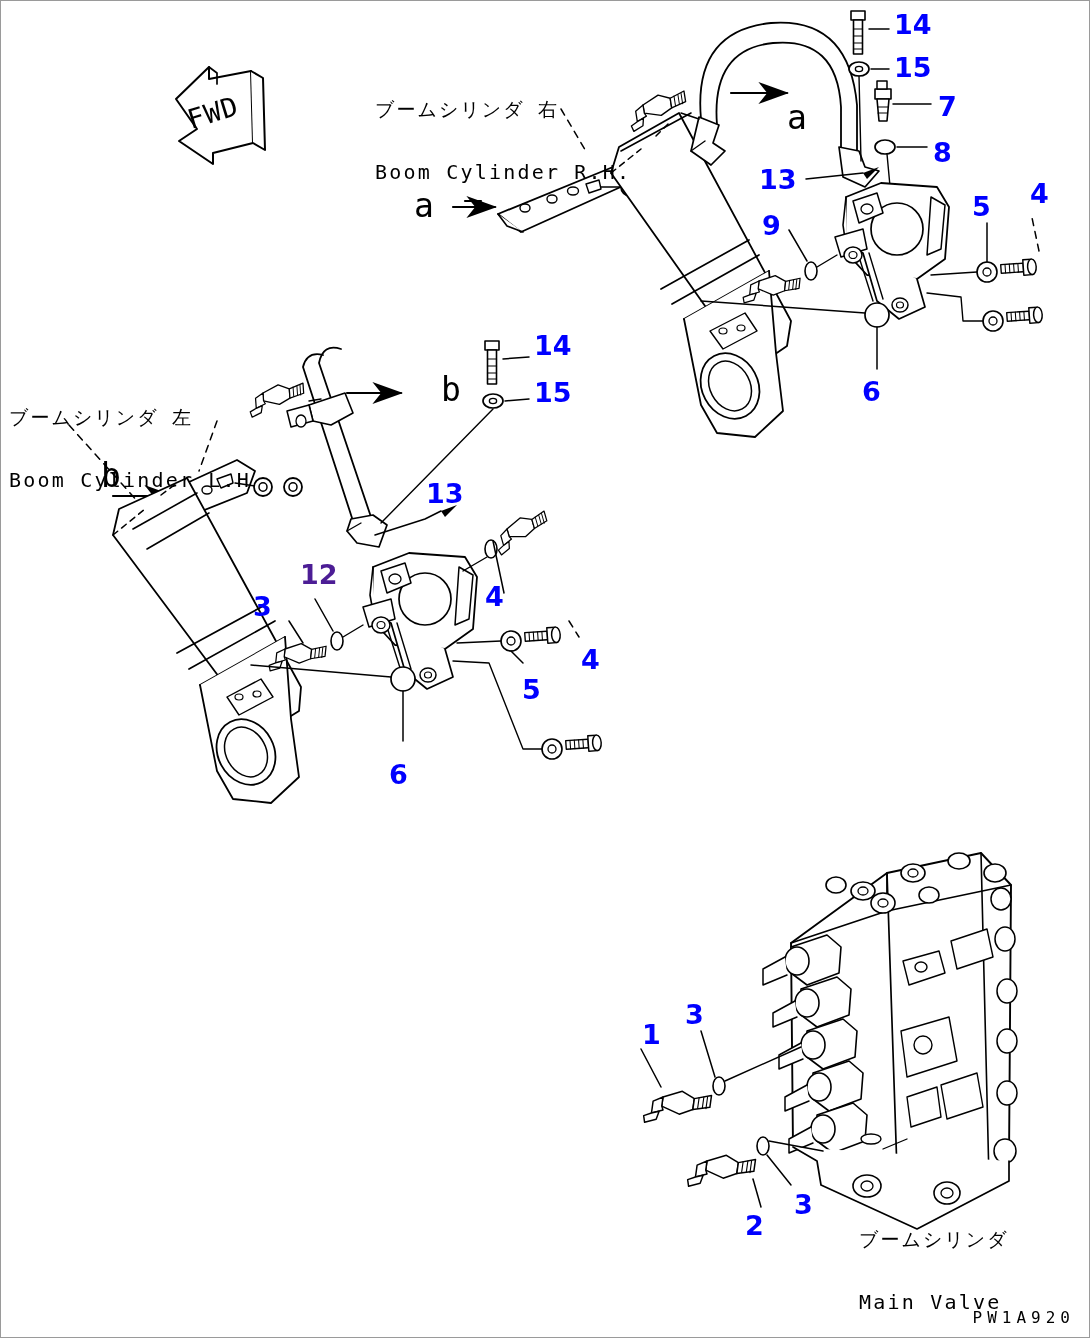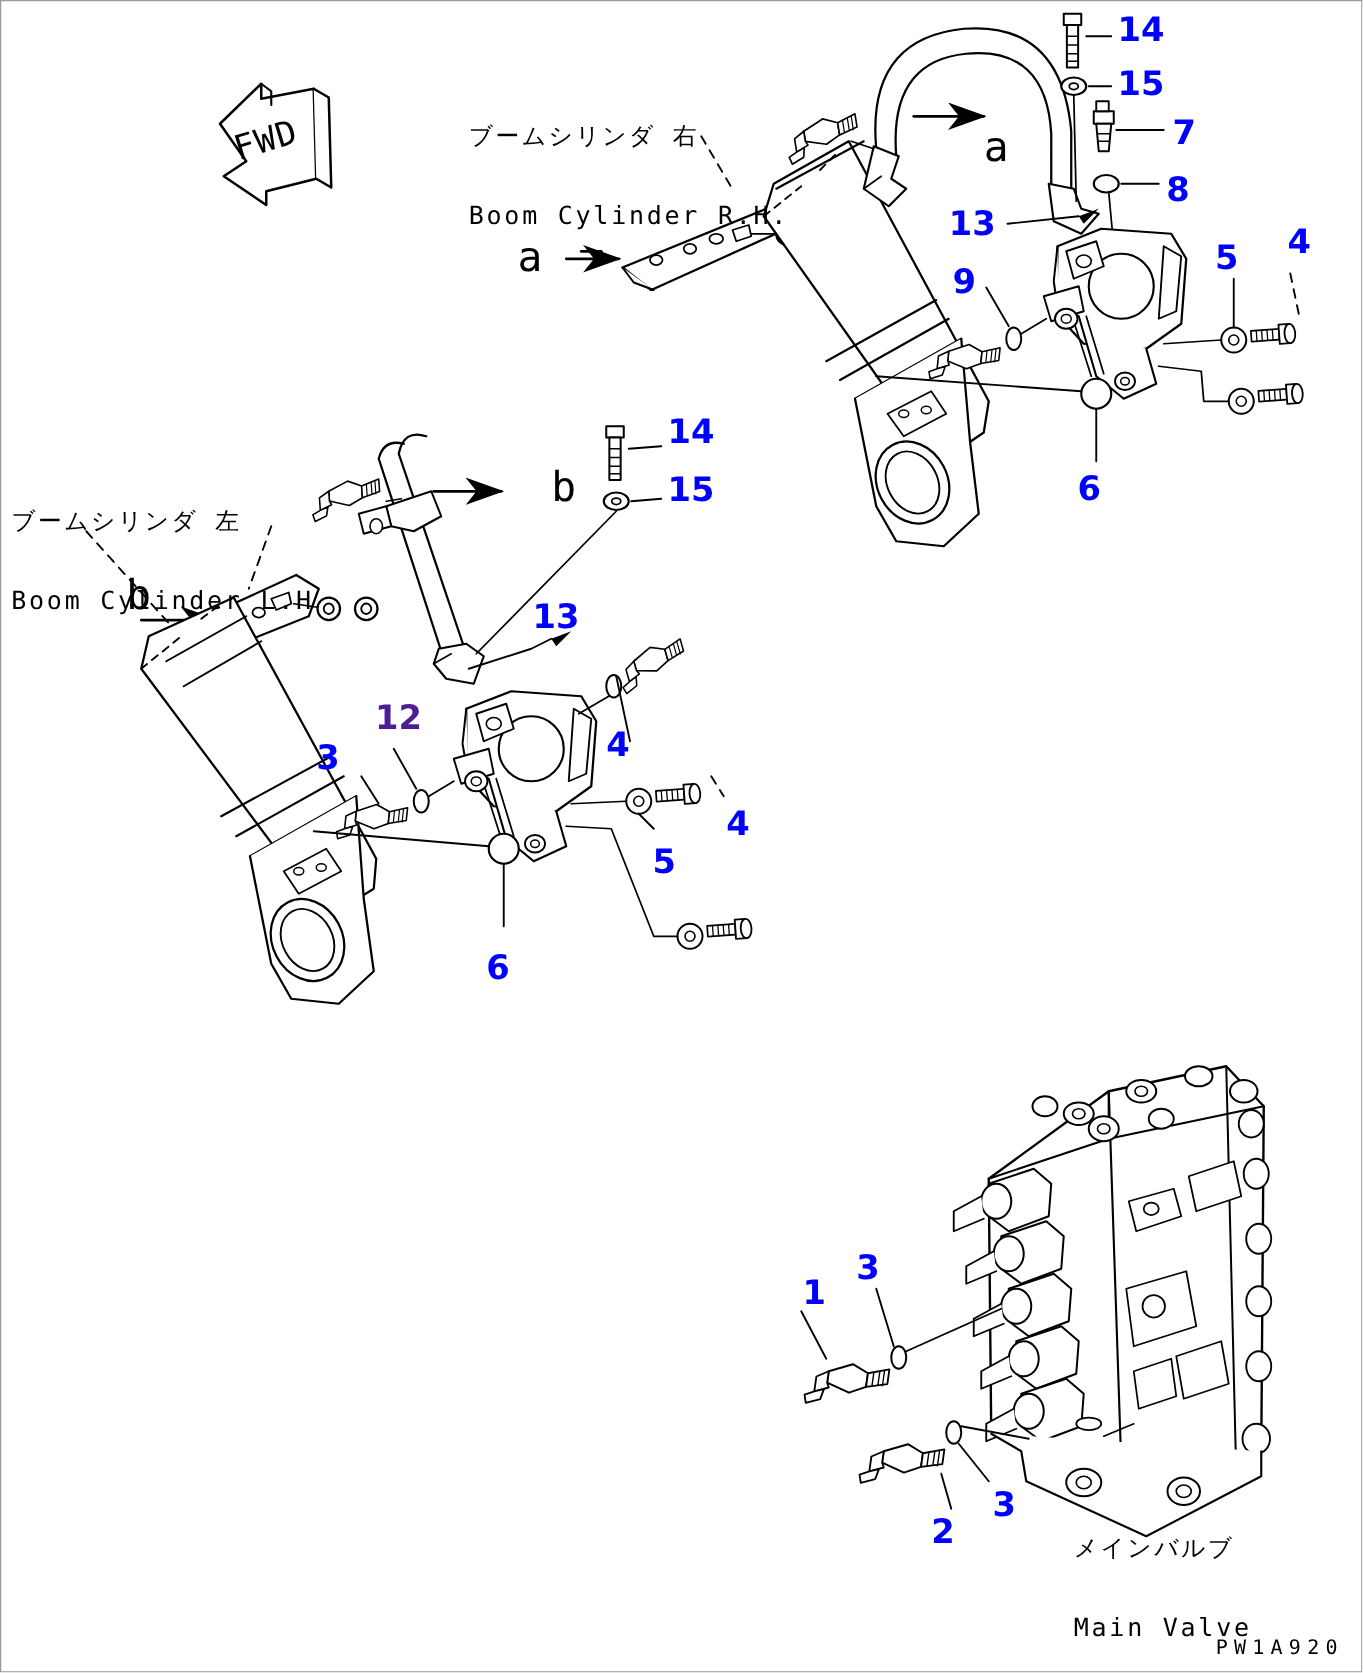--- a/index.html
+++ b/index.html
@@ -480,21 +480,21 @@
     <div class="jp">ブームシリンダ 右</div>
     <div class="en">Boom Cylinder R.H.</div>
   </div>
 
   <div class="txtblk" style="left:8px; top:366px;">
     <div class="jp">ブームシリンダ 左</div>
     <div class="en">Boom Cylinder L.H</div>
   </div>
 
   <div class="txtblk" style="left:858px; top:1188px;">
-    <div class="jp">メインバルブ</div>
+    <div class="jp">ブームシリンダ</div>
     <div class="en">Main Valve</div>
   </div>
 
   <div style="position:absolute;left:186px;top:96px;font-size:27px;color:#000;font-family:'DejaVu Sans Mono','Liberation Mono',monospace;transform:rotate(-17deg);letter-spacing:1px;">FWD</div>
 
   <div class="sect" style="left:413px; top:188px;">a</div>
   <div class="sect" style="left:786px; top:100px;">a</div>
   <div class="sect" style="left:100px; top:458px;">b</div>
   <div class="sect" style="left:440px; top:372px;">b</div>
 

